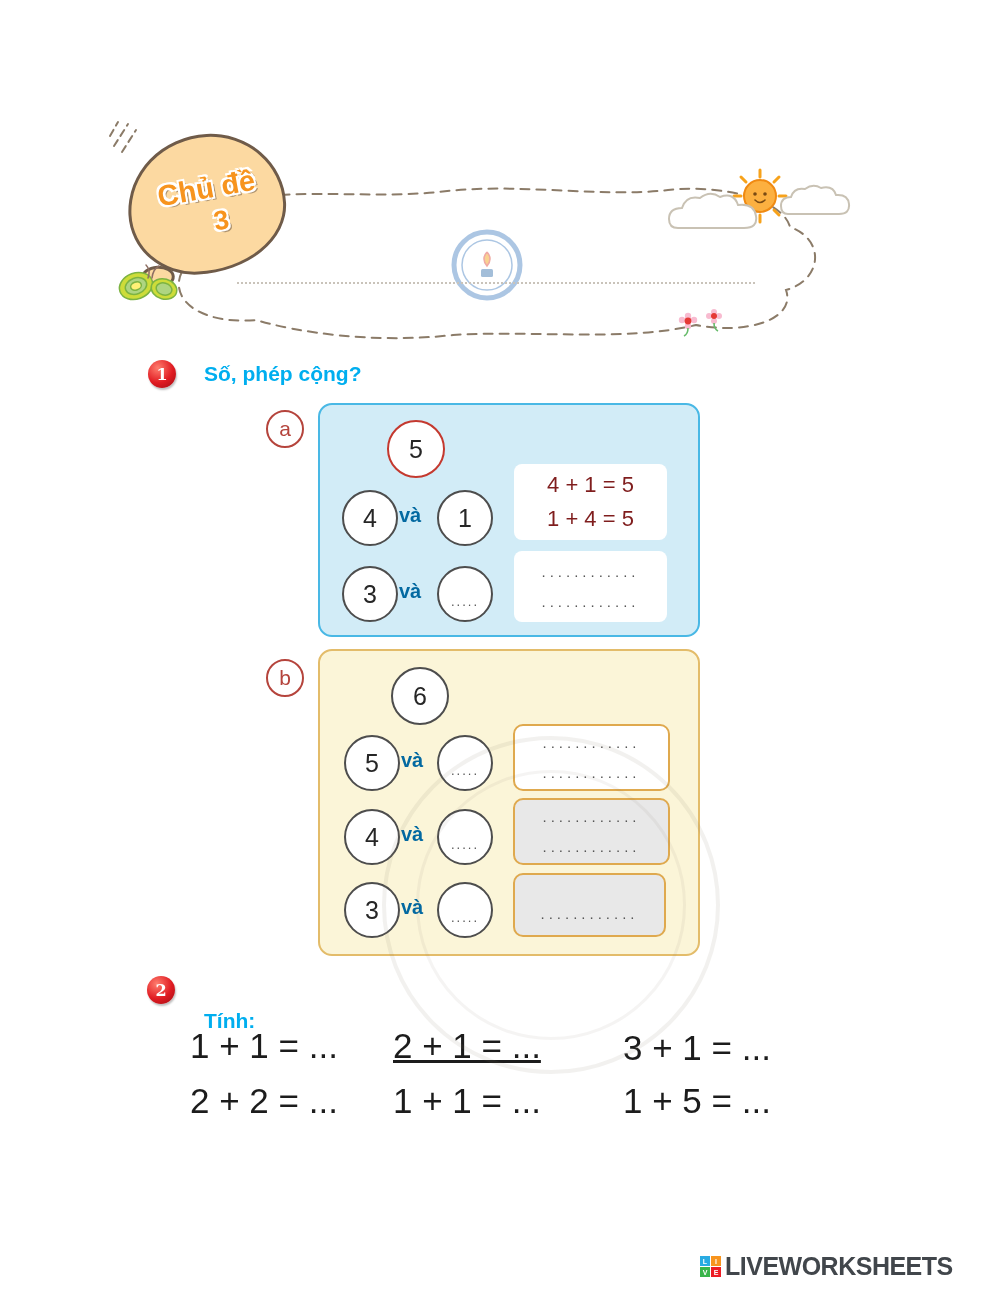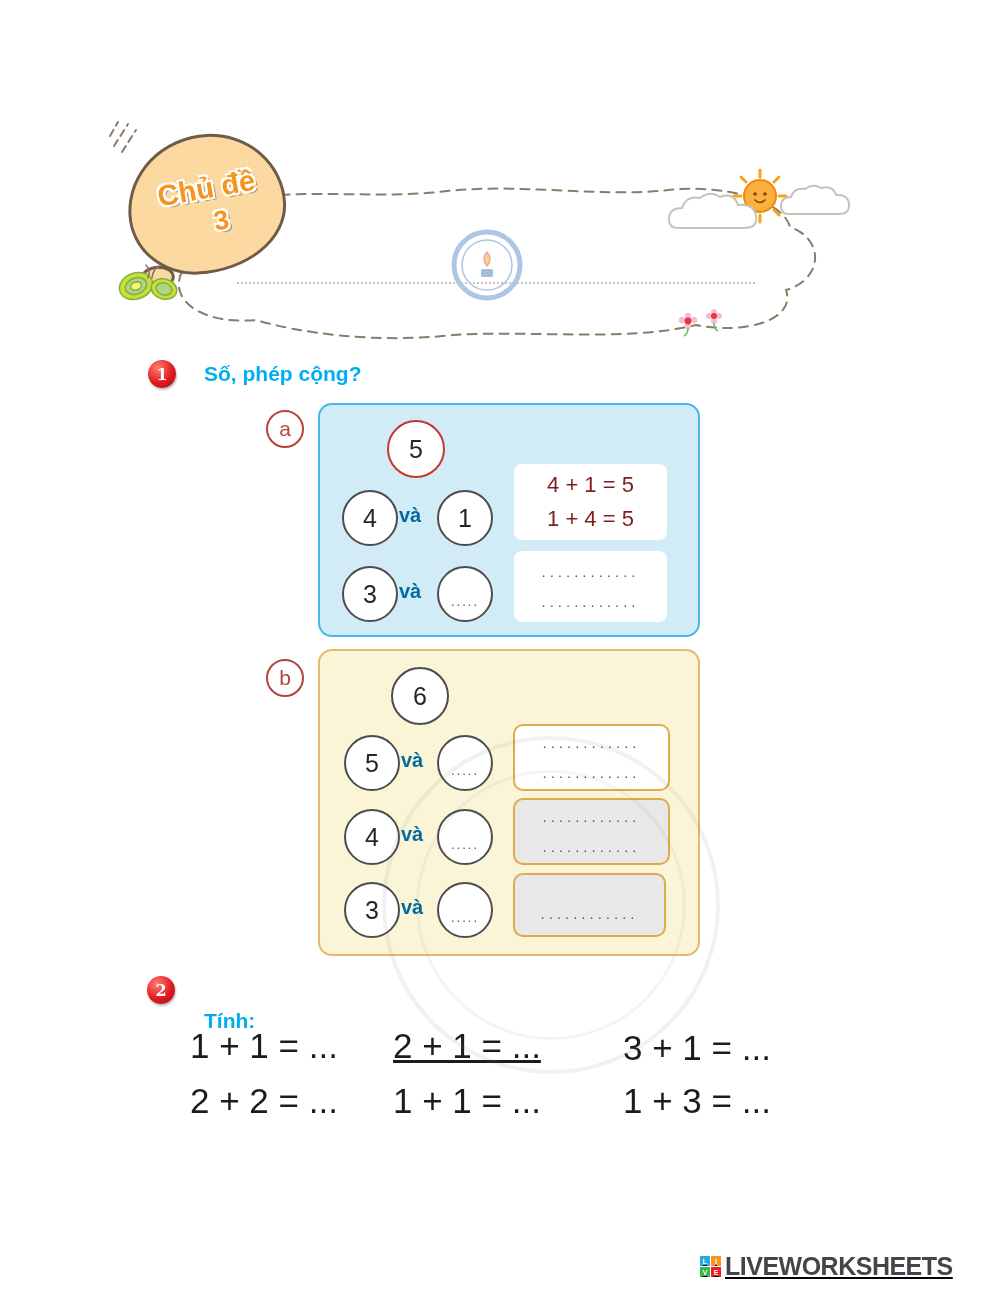--- a/index.html
+++ b/index.html
@@ -61,21 +61,21 @@
   
   .wm-big{position:absolute;left:382px;top:736px;width:330px;height:330px;border-radius:50%;
           border:4px solid rgba(130,120,100,.10);z-index:5;pointer-events:none;}
   .wm-big::before{content:"";position:absolute;inset:30px;border-radius:50%;
           border:3px solid rgba(130,120,100,.08);}
 
   
   .prob{position:absolute;font-size:35px;color:#1c1c1c;z-index:4;}
 
   
-  .lw{position:absolute;left:700px;top:1252px;display:flex;align-items:center;z-index:4;text-decoration:underline;}
+  .lw{position:absolute;left:700px;top:1252px;display:flex;align-items:center;z-index:4;}
   .lw-icon{display:grid;grid-template-columns:10px 10px;grid-template-rows:10px 10px;gap:1px;margin-right:4px;}
   .lw-icon span{display:flex;align-items:center;justify-content:center;color:#fff;
           font-size:7px;font-weight:bold;}
   .sq-l{background:#29abe2;} .sq-i{background:#f7941e;} .sq-v{background:#39b54a;} .sq-e{background:#ed1c24;}
   .lw-text{font-size:25px;font-weight:bold;color:#41464b;letter-spacing:-0.5px;}
 </style>
 </head>
 <body>
 
 <div class="page">
@@ -219,21 +219,21 @@
   <div class="wm-big"></div>
 
   <div class="badge" style="left:147px;top:976px;">2</div>
   <div class="sec-title" style="left:204px;top:977px;margin-top:32px;">Tính:</div>
 
   <span class="prob" style="left:190px;top:1026px;">1 + 1 = ...</span>
   <span class="prob" style="left:393px;top:1026px;text-decoration:underline;">2 + 1 = ...</span>
   <span class="prob" style="left:623px;top:1028px;">3 + 1 = ...</span>
   <span class="prob" style="left:190px;top:1081px;">2 + 2 = ...</span>
   <span class="prob" style="left:393px;top:1081px;">1 + 1 = ...</span>
-  <span class="prob" style="left:623px;top:1081px;">1 + 3 = ...</span>
+  <span class="prob" style="left:623px;top:1081px;">1 + 5 = ...</span>
 
   <div class="lw">
     <div class="lw-icon">
       <span class="sq-l">L</span>
       <span class="sq-i">I</span>
       <span class="sq-v">V</span>
       <span class="sq-e">E</span>
     </div>
     <span class="lw-text">LIVEWORKSHEETS</span>
   </div>

